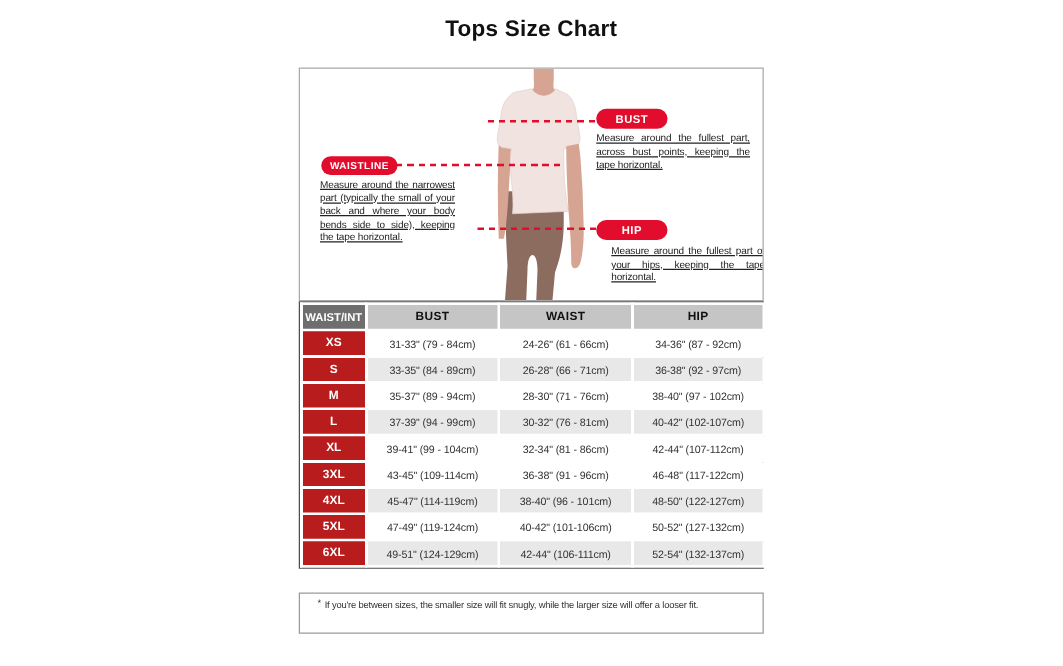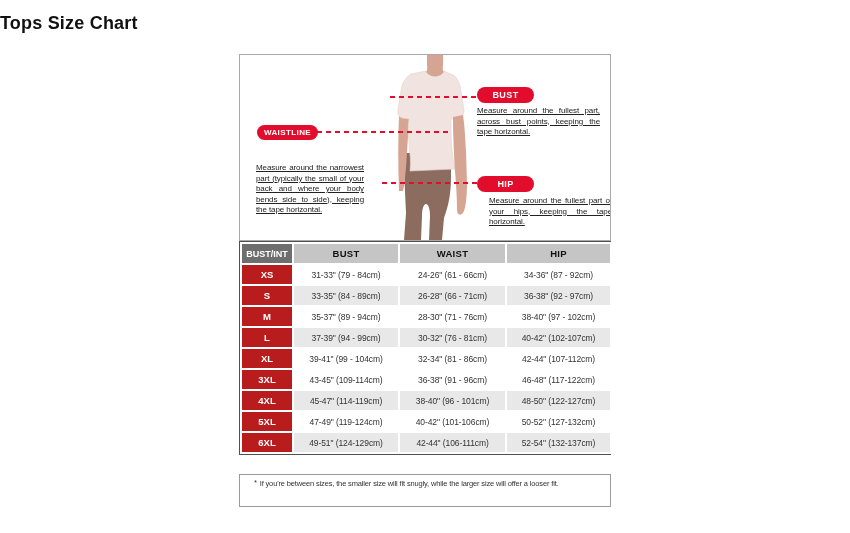--- a/index.html
+++ b/index.html
@@ -7,21 +7,21 @@
   body {
     background:#ffffff;
     font-family:"Liberation Sans","DejaVu Sans",sans-serif;
     position:relative;
     color:#1a1a1a;
     --red:#e20c2c; --shirt:#f1e3df; --leggings:#8d6c60; --skin:#d6a492;
   }
 
   .page-title {
     position:absolute; top:13px; left:0; width:850px;
-    text-align:left; font-size:18px; font-weight:bold; color:#111;
+    text-align:center; font-size:18px; font-weight:bold; color:#111;
     letter-spacing:.2px;
   }
 
   .sheet { position:absolute; top:54px; left:239px; width:372px; height:406px; }
 
   
   .diagram {
     position:absolute; top:0; left:0; width:372px; height:187px;
     border:1px solid #a9a9a9; background:#fff; overflow:hidden;
   }
@@ -45,21 +45,21 @@
   }
   .pill-bust      { left:237px; top:32px;  width:57px; height:16px; font-size:9px; }
   .pill-waistline { left:17px;  top:70px;  width:61px; height:15px; font-size:8px; border-radius:8px; }
   .pill-hip       { left:237px; top:121px; width:57px; height:16px; font-size:9px; }
 
   .desc {
     position:absolute; font-size:8px; line-height:10.5px; color:#222;
     text-align:justify; letter-spacing:-.1px;text-decoration:underline;
   }
   .desc-bust  { left:237px; top:51px;  width:123px; }
-  .desc-waist { left:16px;  top:88px;  width:108px;margin-top:20px; }
+  .desc-waist { left:16px;  top:88px;  width:108px; }
   .desc-hip   { left:237px; top:141px; width:123px;margin-left:12px; }
 
   
   .table-wrap {
     position:absolute; top:187px; left:0; width:372px;
     border:1px solid #4f4f4f; background:#fff;
   }
   table { width:100%; border-collapse:collapse; table-layout:fixed; }
   th,td {
     border:2px solid #fff; height:21px; padding:0;
@@ -127,21 +127,21 @@
   <div class="table-wrap">
     <table>
       <colgroup>
         <col style="width:52px">
           <col style="width:106px">
           <col style="width:107px">
           <col style="width:105px">
       </colgroup>
       <thead>
         <tr>
-          <th class="size-head">BUST/INT</th>
+          <th class="size-head">WAIST/INT</th>
           <th class="meas-head">BUST</th>
           <th class="meas-head">WAIST</th>
           <th class="meas-head">HIP</th>
         </tr>
       </thead>
       <tbody>
           <tr>
     <td class="size-cell" data-cell="size">XS</td>
     <td class="data-cell" data-cell="bust">31-33" (79  -  84cm)</td>
     <td class="data-cell" data-cell="waist">24-26" (61  -  66cm)</td>

